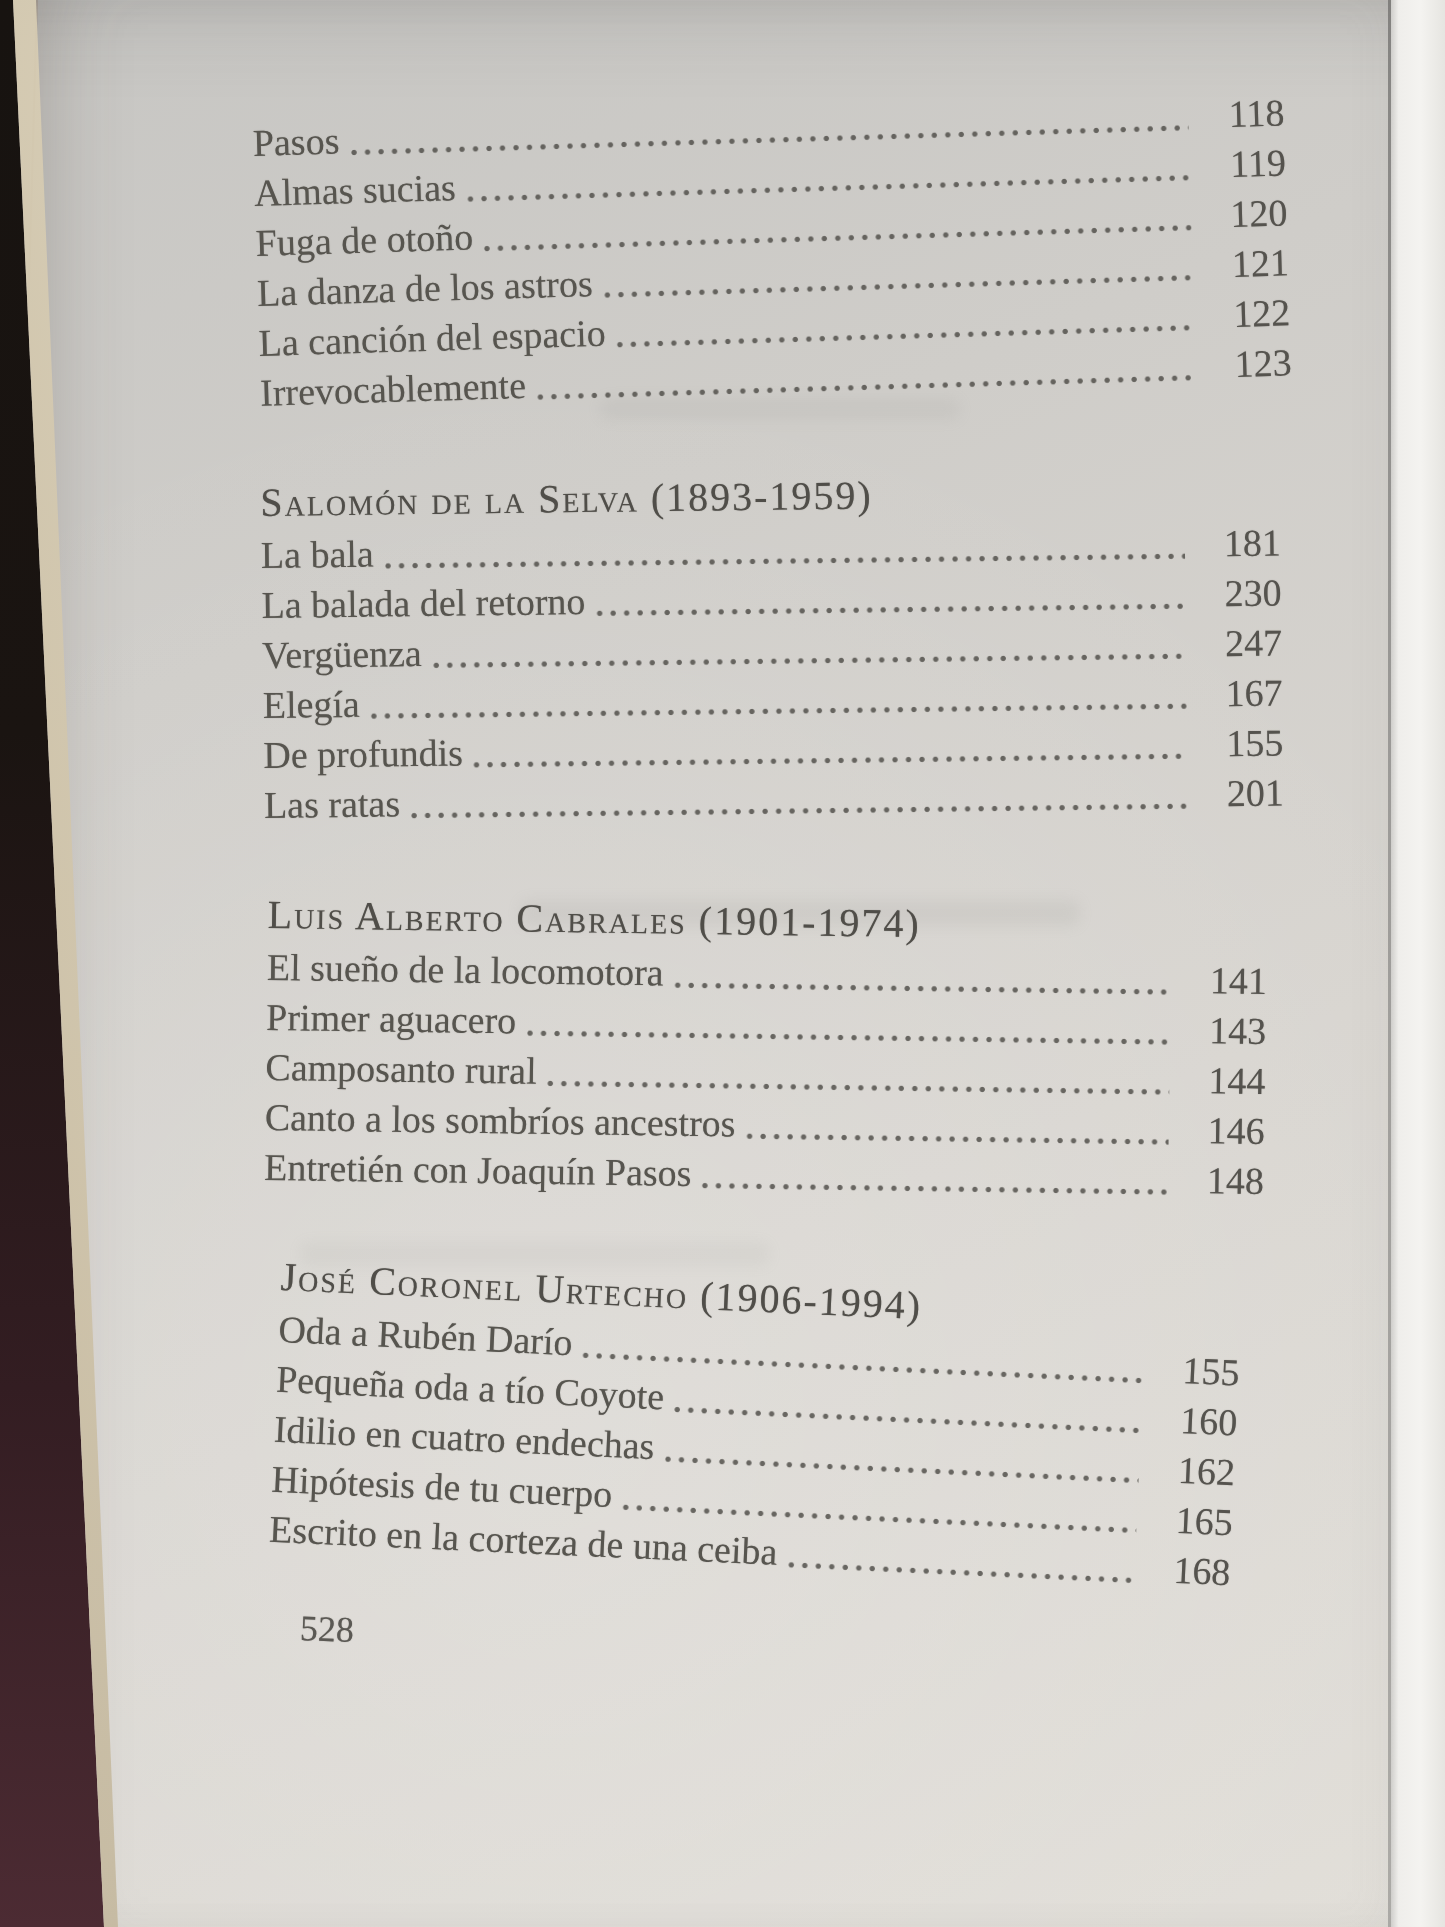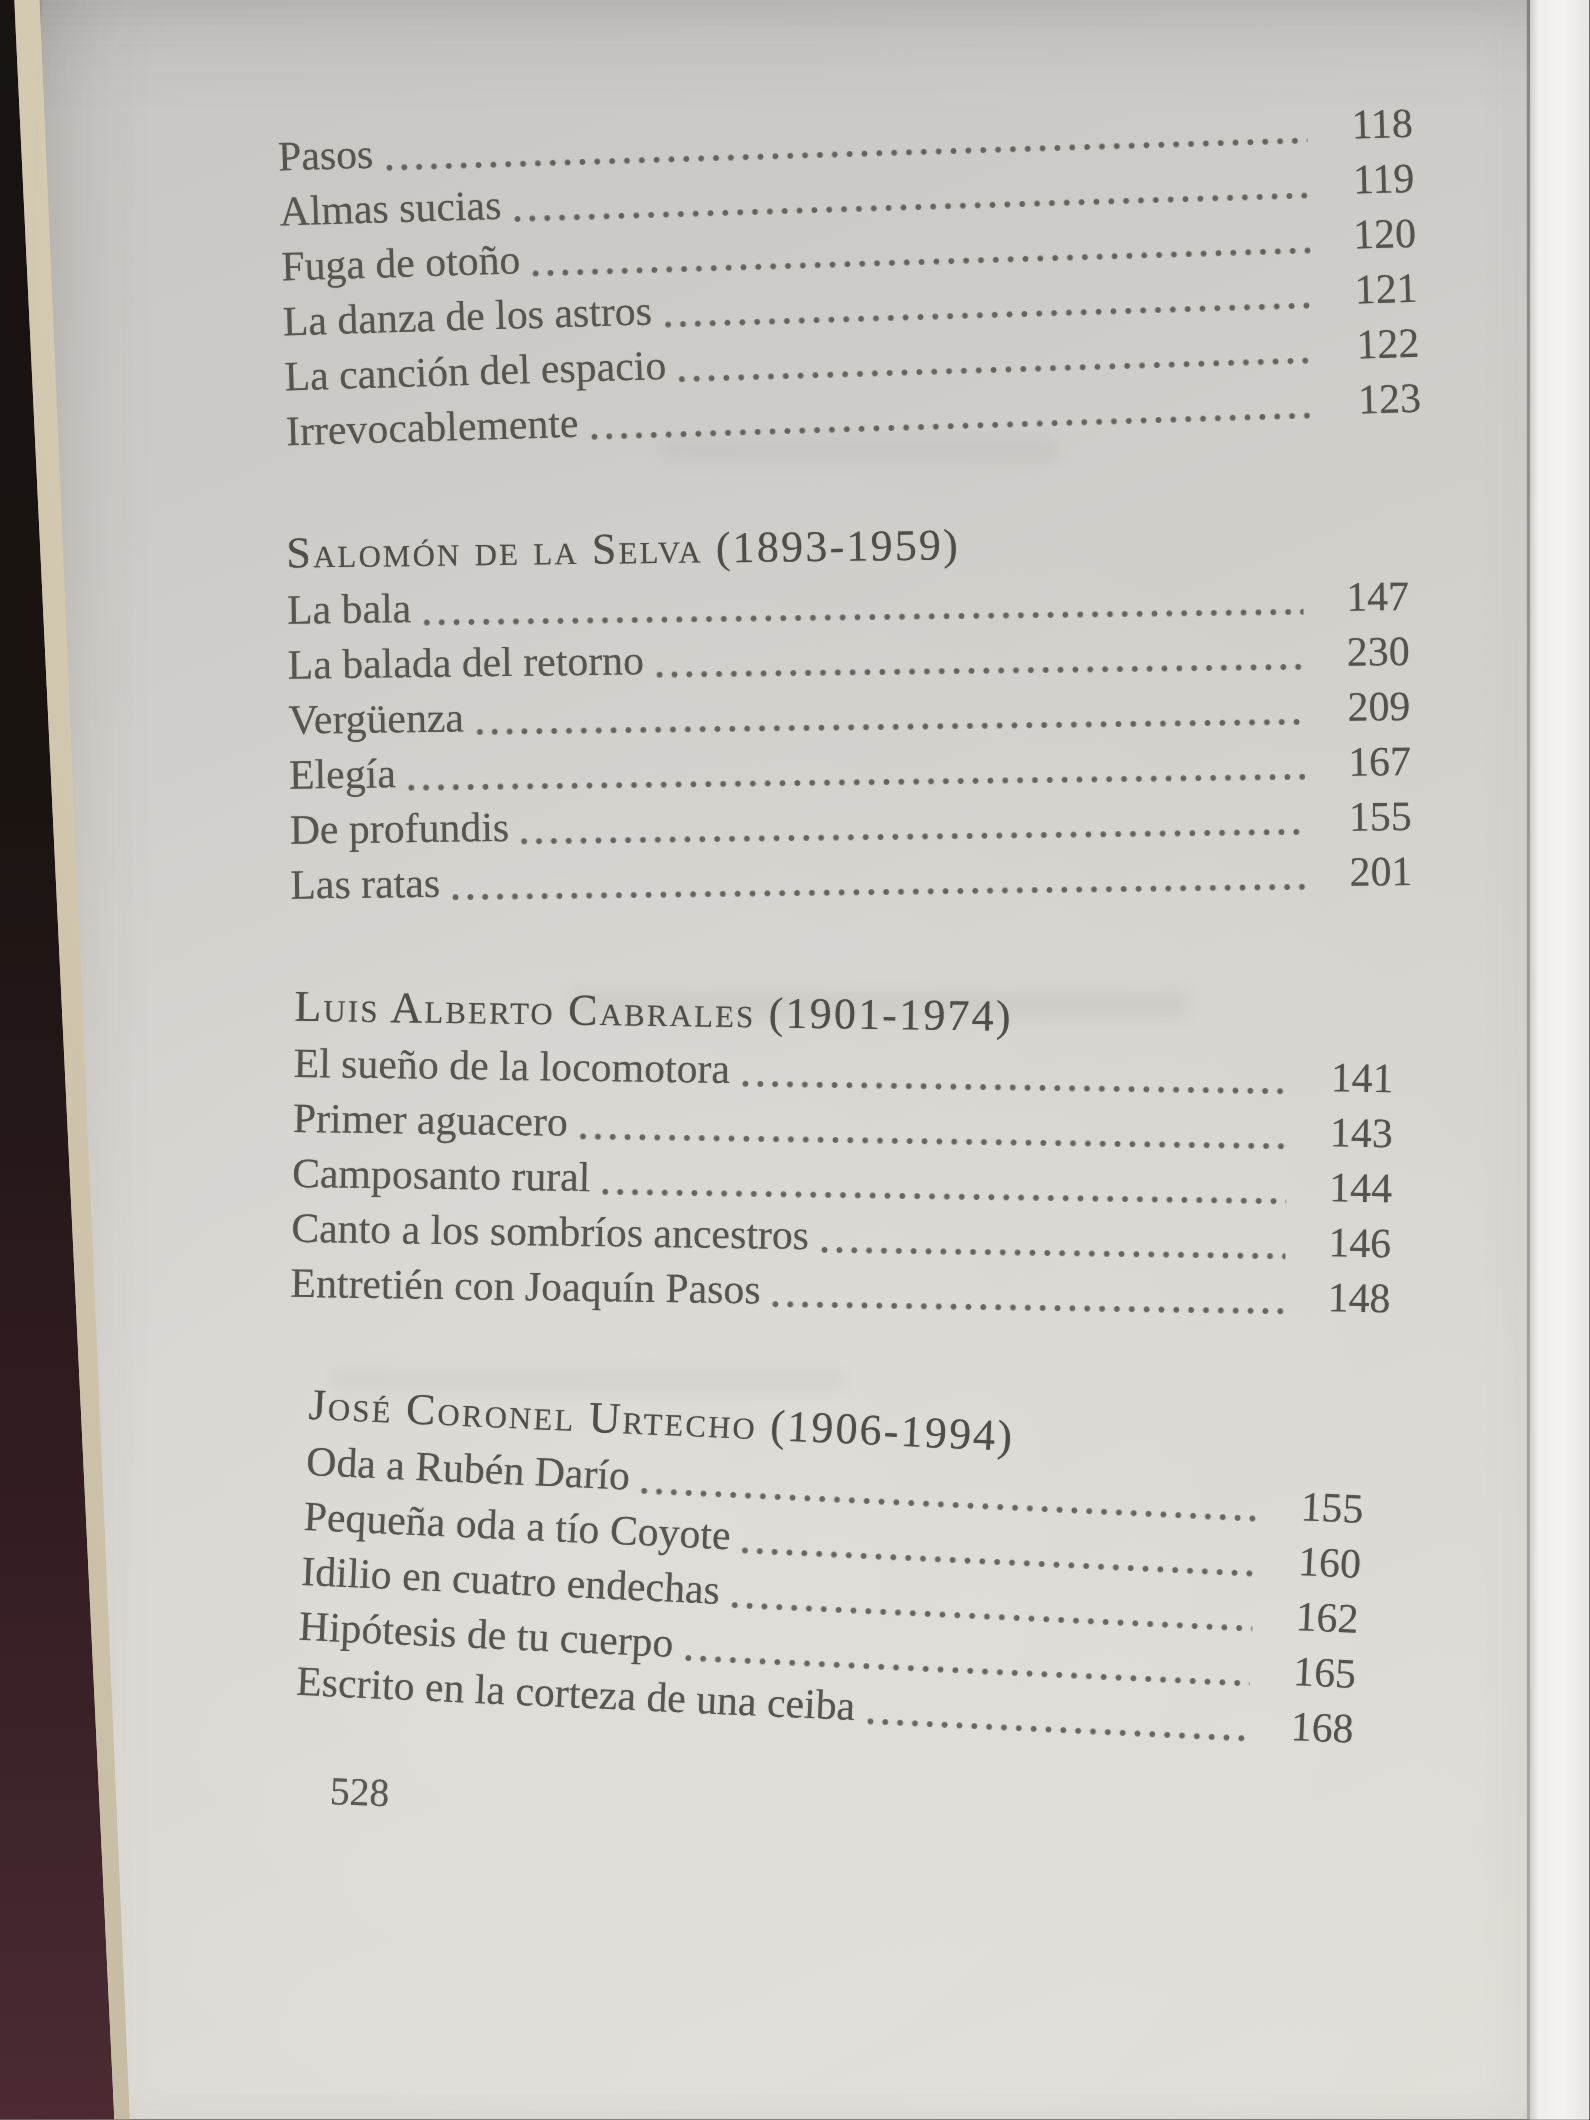--- a/index.html
+++ b/index.html
@@ -129,31 +129,31 @@
             <span class="title">Irrevocablemente</span>
             <span class="leader"></span>
             <span class="num">123</span>
           </div>
         </div>
         <div class="section s1">
           <div class="heading">Salomón de la Selva (1893-1959)</div>
           <div class="row">
             <span class="title">La bala</span>
             <span class="leader"></span>
-            <span class="num">147</span>
+            <span class="num">181</span>
           </div>
           <div class="row">
             <span class="title">La balada del retorno</span>
             <span class="leader"></span>
             <span class="num">230</span>
           </div>
           <div class="row">
             <span class="title">Vergüenza</span>
             <span class="leader"></span>
-            <span class="num">209</span>
+            <span class="num">247</span>
           </div>
           <div class="row">
             <span class="title">Elegía</span>
             <span class="leader"></span>
             <span class="num">167</span>
           </div>
           <div class="row">
             <span class="title">De profundis</span>
             <span class="leader"></span>
             <span class="num">155</span>

